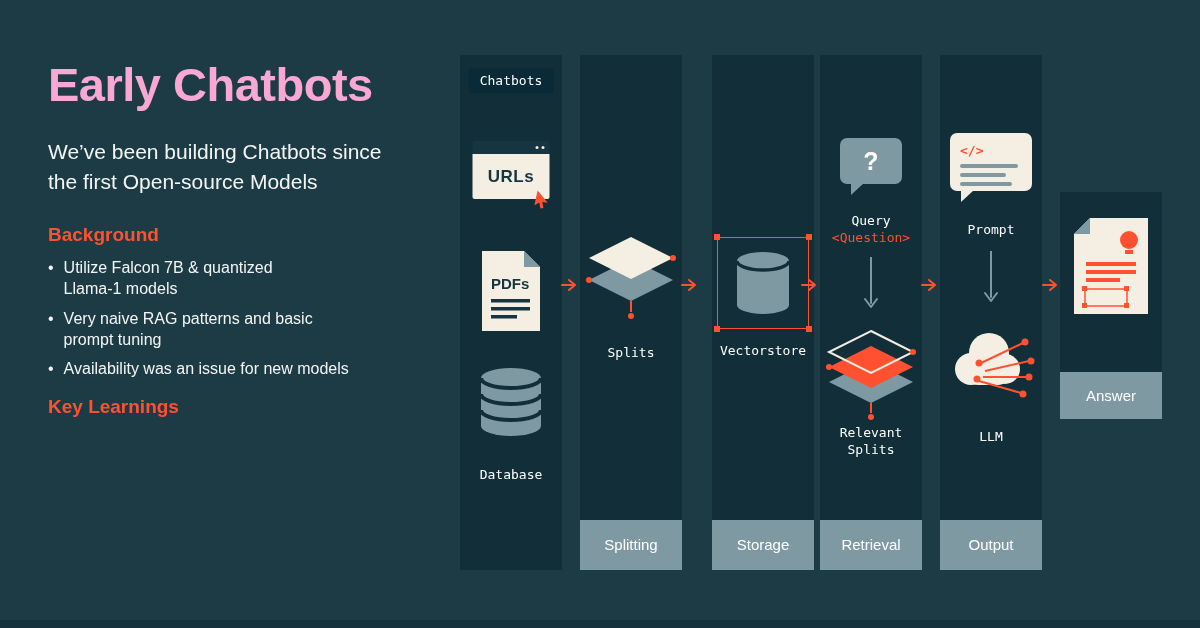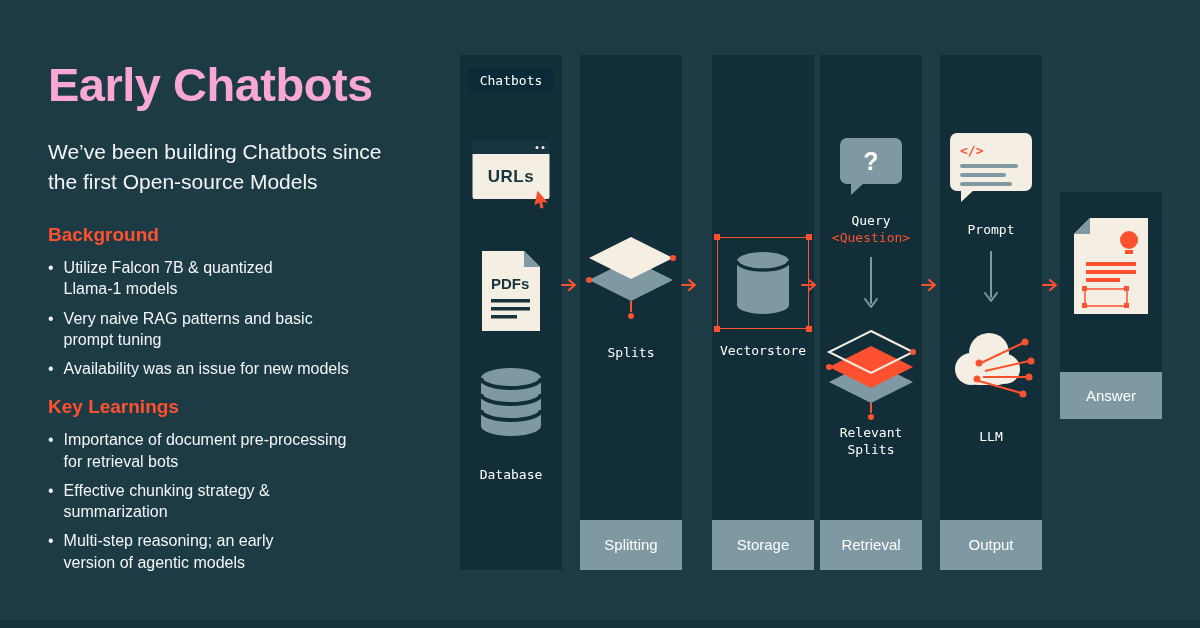--- a/index.html
+++ b/index.html
@@ -98,34 +98,20 @@
 prompt tuning</span>
           </li>
         <li>
             <span>Availability was an issue for new models</span>
           </li>
       </ul>
     </div>
 
     <div class="section second">
       <h2 class="section-heading">Key Learnings</h2>
-      <ul class="bullets">
-        <li>
-            <span>Importance of document pre-processing
-for retrieval bots</span>
-          </li>
-        <li>
-            <span>Effective chunking strategy &amp;
-summarization</span>
-          </li>
-        <li>
-            <span>Multi-step reasoning; an early
-version of agentic models</span>
-          </li>
-      </ul>
     </div>
   </div>
 
   <div class="stage" style="left:460px">
     <div class="badge mono">Chatbots</div>
 
     <div class="browser" style="top:86px">
       <div class="browser-top">
           <i class="bdot"></i>
           <i class="bdot"></i>

